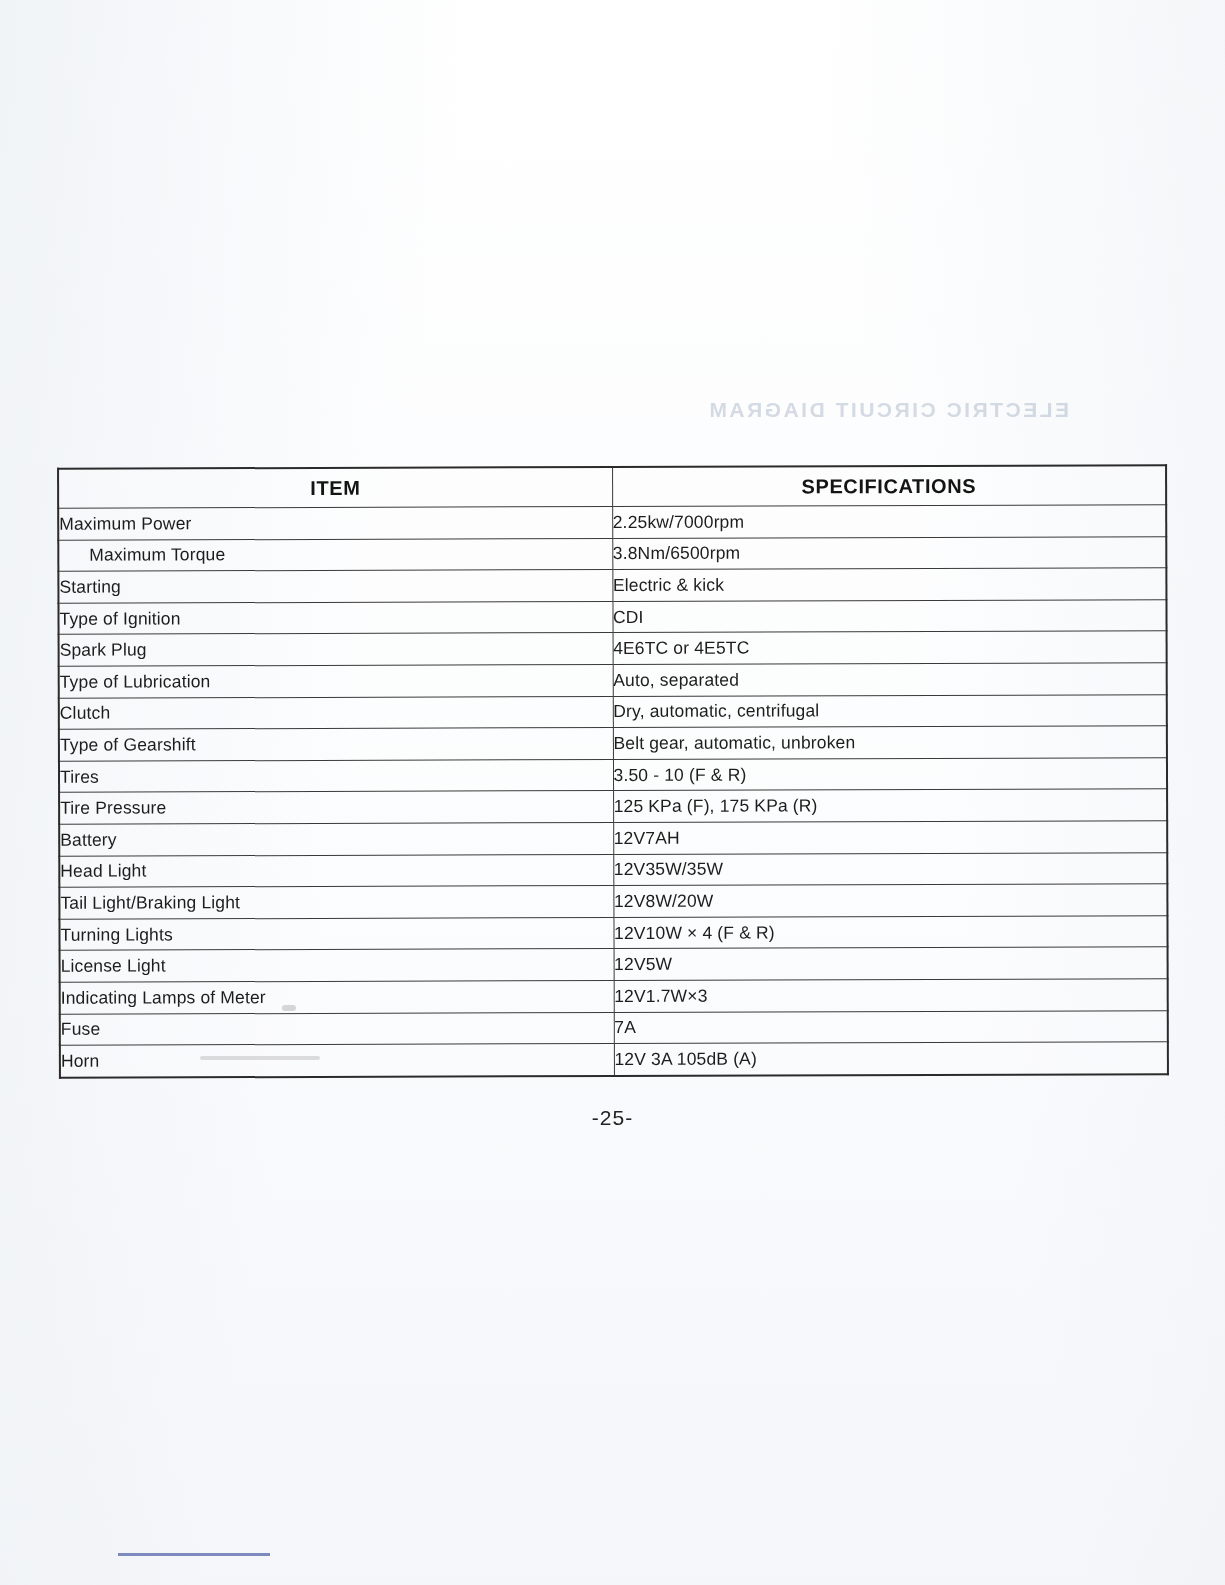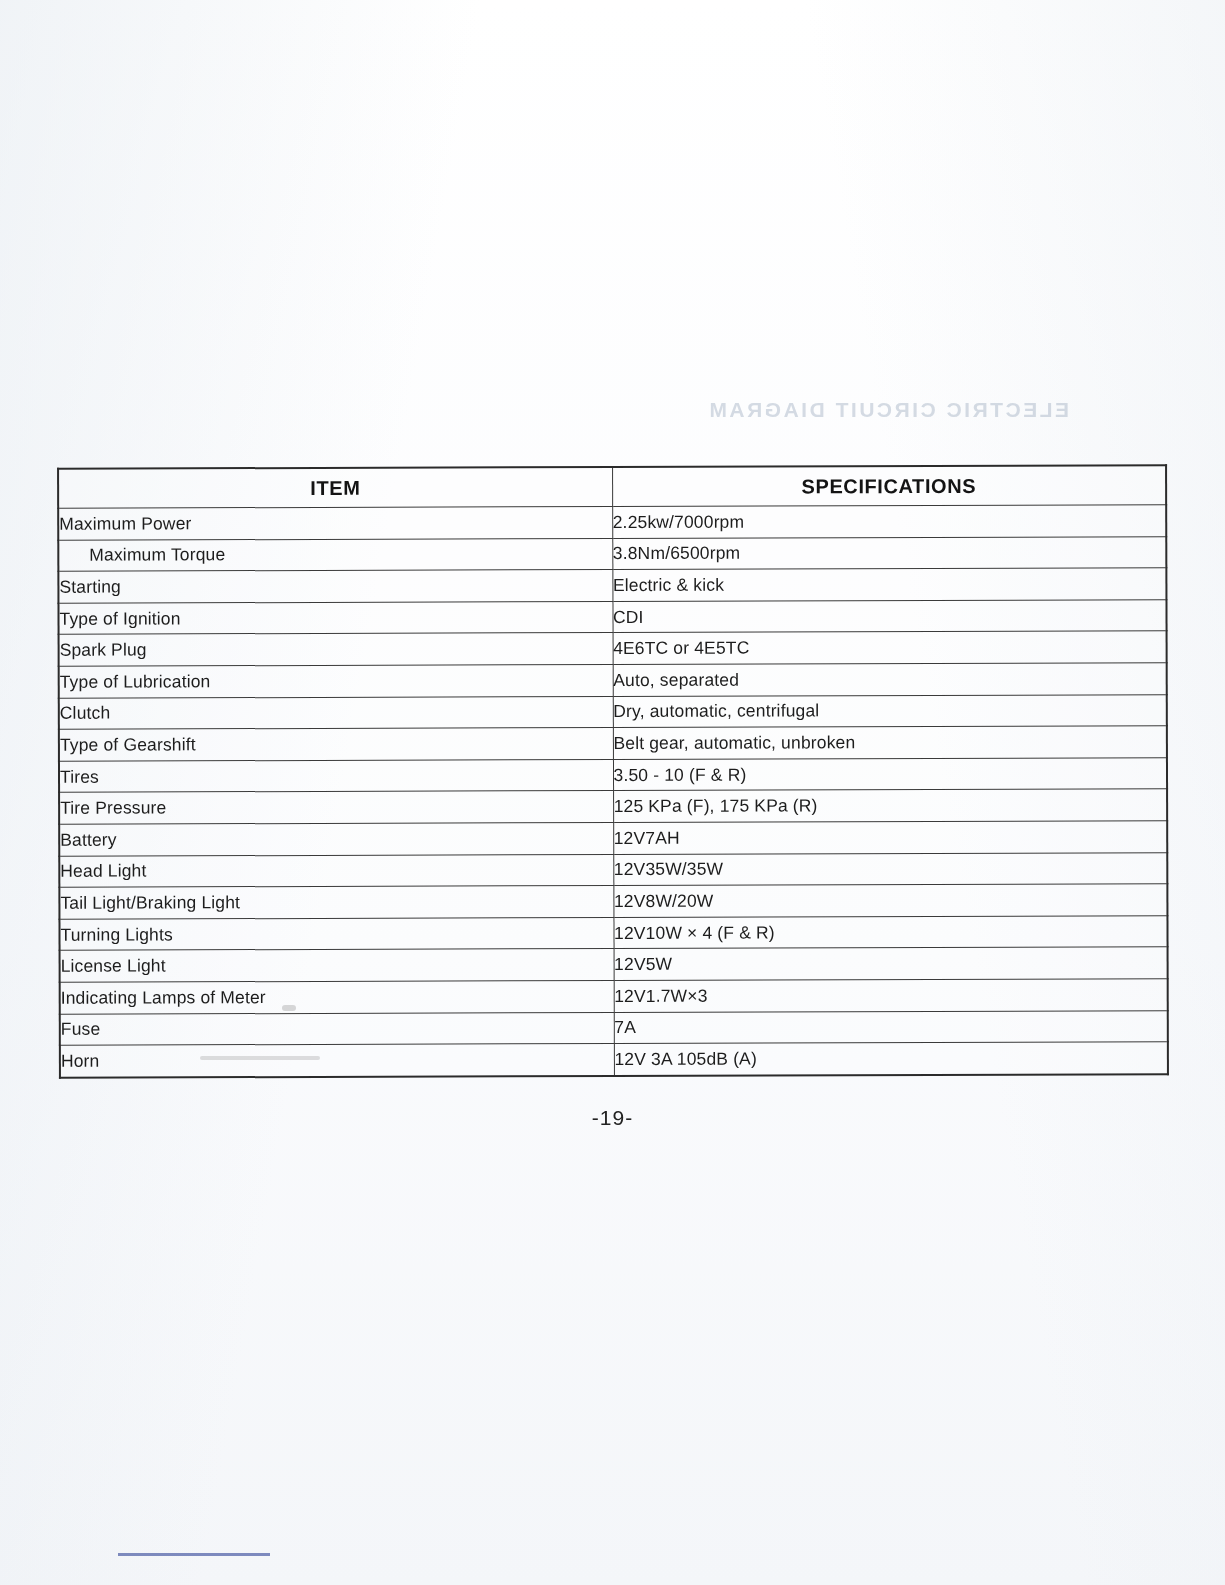--- a/index.html
+++ b/index.html
@@ -220,17 +220,17 @@
           <td class="spec-cell">7A</td>
         </tr>
         <tr>
           <td class="item-cell">Horn</td>
           <td class="spec-cell">12V 3A 105dB (A)</td>
         </tr>
       </tbody>
   </table>
 </div>
 
-<div class="page-number">-19-</div>
+<div class="page-number">-25-</div>
 
 <div class="smudge s1"></div>
 <div class="smudge s2"></div>
 <div class="bottom-artifact"></div>
 
 </body></html>

